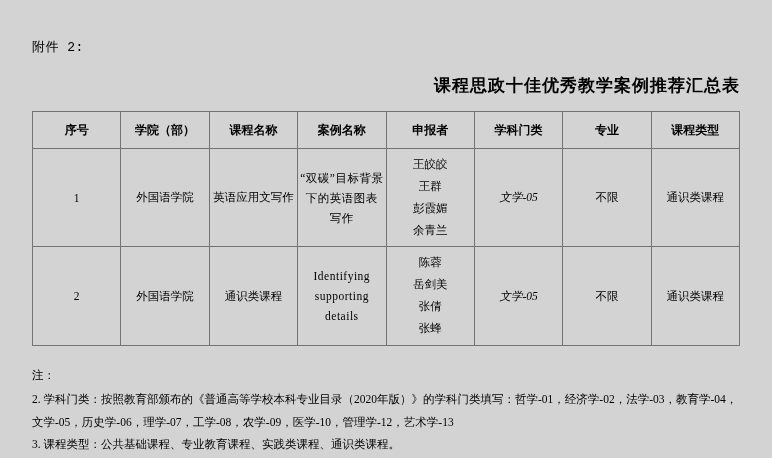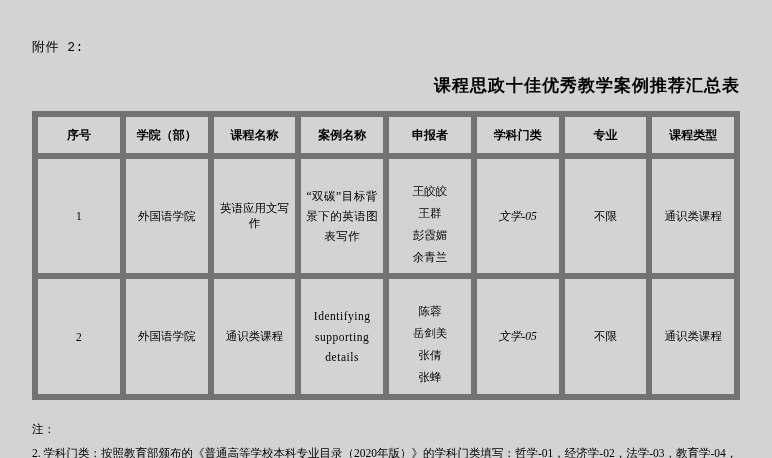--- a/index.html
+++ b/index.html
@@ -35,21 +35,21 @@
     margin: 0 0 14px 0;
   }
   table.main-table {
     border-collapse: collapse;
     width: 708px;
     margin: 0 auto;
     table-layout: fixed;
   }
   table.main-table th,
   table.main-table td {
-    border: 6px solid #737373;
+    border: 1px solid #737373;
     text-align: center;
     vertical-align: middle;
     font-size: 11.5px;
     padding: 5px 2px;
   }
   table.main-table th {
     font-weight: bold;
     height: 26px;
     font-size: 12px;
   }
@@ -57,21 +57,20 @@
   td.college { width: 82px; }
   td.course { width: 96px; }
   td.case { width: 148px; letter-spacing: 0.5px; line-height: 1.75; margin-left: 26px; }
   td.applicant { width: 90px; }
   td.discipline { width: 96px; font-style: italic; }
   td.major { width: 76px; margin-top: 14px; }
   td.ctype { width: 96px; }
   .applicant-list {
     display: block;
     line-height: 1.9;
-    margin-top: 17px;
   }
   .applicant-list span {
     display: block;
   }
   .row-tall td { height: 82px; }
   .notes {
     margin-top: 18px;
     font-size: 11.5px;
     line-height: 1.95;
   }

